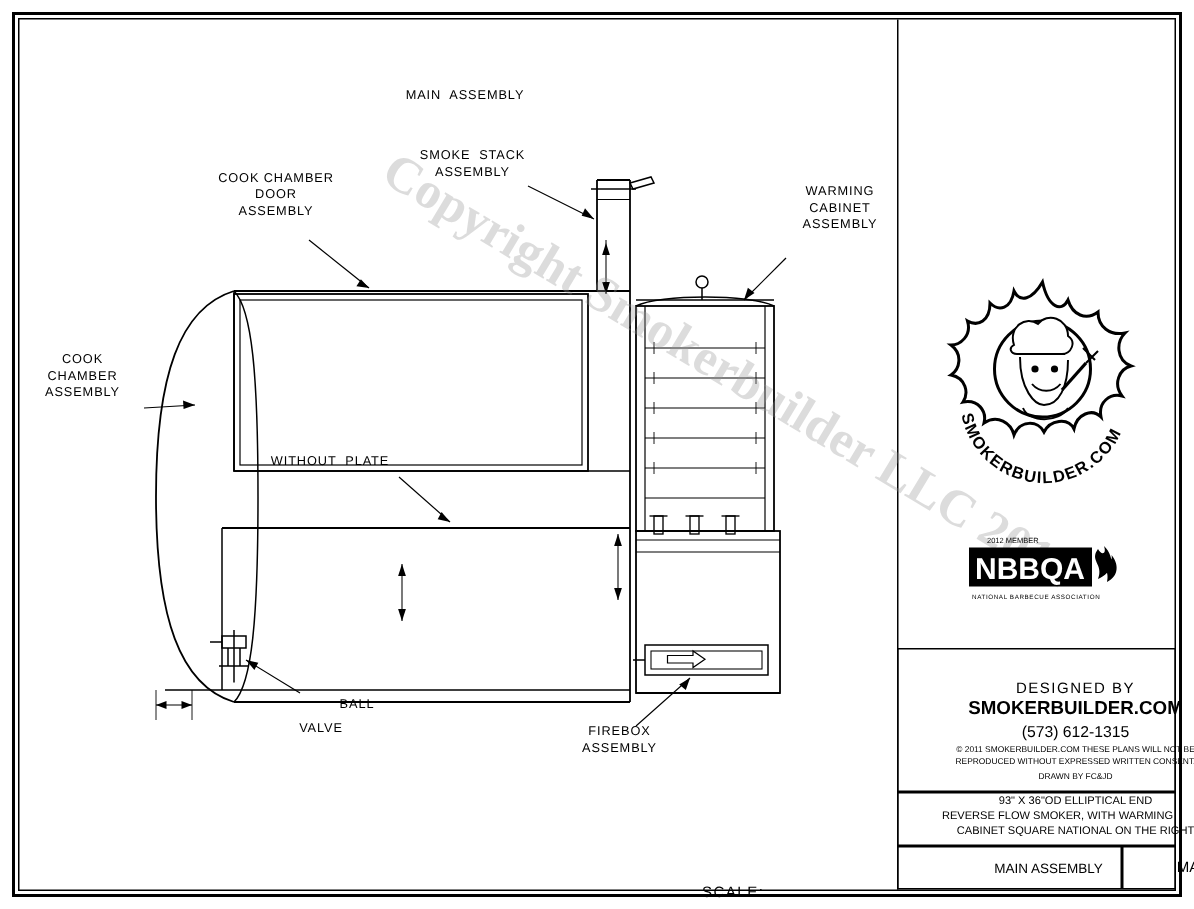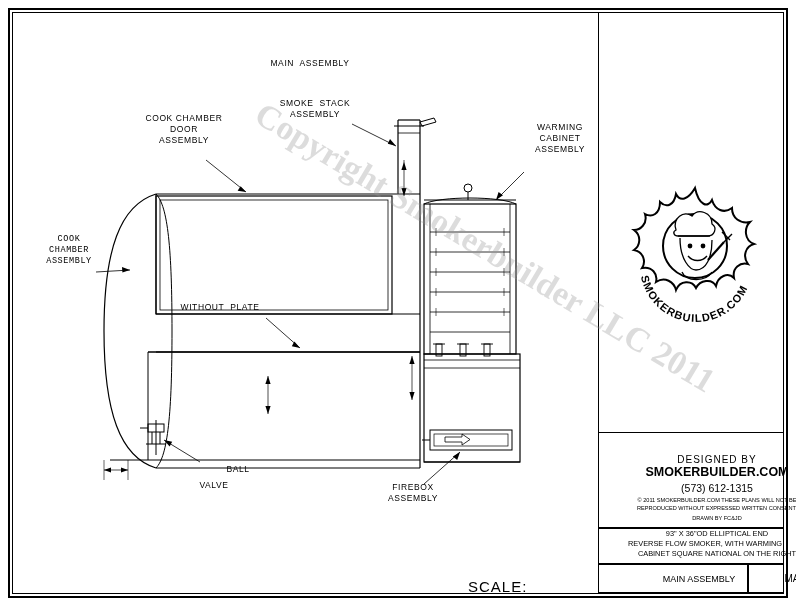--- a/index.html
+++ b/index.html
@@ -20,21 +20,21 @@
     font-size:34px;color:rgba(150,150,150,.33);font-family:"Liberation Serif",serif;
     transform:rotate(31deg);transform-origin:50% 50%;white-space:nowrap;font-weight:bold;}
 
   
   .tb{position:absolute;border:1px solid #000;box-sizing:border-box;}
   .tbtext{position:absolute;text-align:center;font-size:9px;line-height:12px;padding-left:26px;}
 
   .logo-wrap{position:absolute;left:620px;top:180px;width:150px;height:150px;}
   .nbbqa{position:absolute;left:640px;top:352px;width:115px;height:58px;}
 
-  .scale-lbl{position:absolute;font-size:15px;letter-spacing:1px;}
+  .scale-lbl{position:absolute;font-size:10px;letter-spacing:1px;margin-top:12px;}
 </style>
 </head>
 <body>
 
 <div id="sheet">
 
   <div class="border-outer"></div>
   <div class="border-inner"></div>
   <div class="vsplit"></div>
 
@@ -170,21 +170,21 @@
 
   <div class="lbl" style="left:220px;top:58px;width:180px;">MAIN  ASSEMBLY</div>
   <div class="lbl" style="left:124px;top:113px;width:120px;">COOK CHAMBER
 DOOR
 ASSEMBLY</div>
   <div class="lbl" style="left:260px;top:98px;width:110px;">SMOKE  STACK
 ASSEMBLY</div>
   <div class="lbl" style="left:510px;top:122px;width:100px;">WARMING
 CABINET
 ASSEMBLY</div>
-  <div class="lbl" style="left:26px;top:234px;width:86px;font-family:Liberation Mono, monospace;">COOK
+  <div class="lbl" style="left:12px;top:234px;width:86px;">COOK
 CHAMBER
 ASSEMBLY</div>
   <div class="lbl" style="left:160px;top:302px;width:120px;">WITHOUT  PLATE</div>
   <div class="lbl" style="left:200px;top:464px;width:76px;">BALL</div>
   <div class="lbl" style="left:176px;top:480px;width:76px;">VALVE</div>
   <div class="lbl" style="left:358px;top:482px;width:110px;">FIREBOX
 ASSEMBLY</div>
 
   <div class="scale-lbl" style="left:468px;top:578px;">SCALE:</div>
 
@@ -221,20 +221,32 @@
 
       <defs>
         <path id="ringpath" d="M 20 86 A 56 56 0 0 0 132 86"></path>
       </defs>
       <text font-family="Liberation Sans, sans-serif" font-size="11" font-weight="bold" fill="#000" letter-spacing="1">
         <textPath href="#ringpath" startOffset="6%">SMOKERBUILDER.COM</textPath>
       </text>
     </svg>
   </div>
 
+  <div class="nbbqa">
+    <svg viewBox="0 0 115 58" width="115" height="58">
+      <text x="18" y="10" font-family="Liberation Sans, sans-serif" font-size="5" fill="#000">2012 MEMBER</text>
+      <rect x="6" y="13" width="82" height="26" fill="#000"></rect>
+      <text x="10" y="34" font-family="Liberation Sans, sans-serif" font-size="20" font-weight="bold" fill="#fff">NBBQA</text>
+      <g fill="#000">
+        <path d="M92 14 C86 22, 96 24, 92 34 C102 30, 104 20, 96 12 C98 18, 94 18, 92 14 Z"></path>
+        <path d="M98 20 C94 26, 100 28, 98 36 C106 32, 106 24, 101 18 C102 22, 99 22, 98 20 Z"></path>
+      </g>
+      <text x="8" y="47" font-family="Liberation Sans, sans-serif" font-size="4.2" fill="#000" letter-spacing="0.4">NATIONAL BARBECUE ASSOCIATION</text>
+    </svg>
+  </div>
 
   <div class="tb" style="left:598px;top:432px;width:186px;height:96px;"></div>
   <div class="tb" style="left:598px;top:528px;width:186px;height:36px;"></div>
   <div class="tb" style="left:598px;top:564px;width:150px;height:29px;"></div>
   <div class="tb" style="left:748px;top:564px;width:36px;height:29px;"></div>
 
   <div class="tbtext" style="left:598px;top:454px;width:186px;font-size:10px;letter-spacing:1px;">DESIGNED BY</div>
   <div class="tbtext" style="left:598px;top:466px;width:186px;font-size:12.5px;font-weight:bold;">SMOKERBUILDER.COM</div>
   <div class="tbtext" style="left:598px;top:482px;width:186px;font-size:10.5px;">(573) 612-1315</div>
   <div class="tbtext" style="left:598px;top:496px;width:186px;font-size:5.6px;line-height:8px;">©  2011  SMOKERBUILDER.COM  THESE PLANS WILL NOT BE</div>

